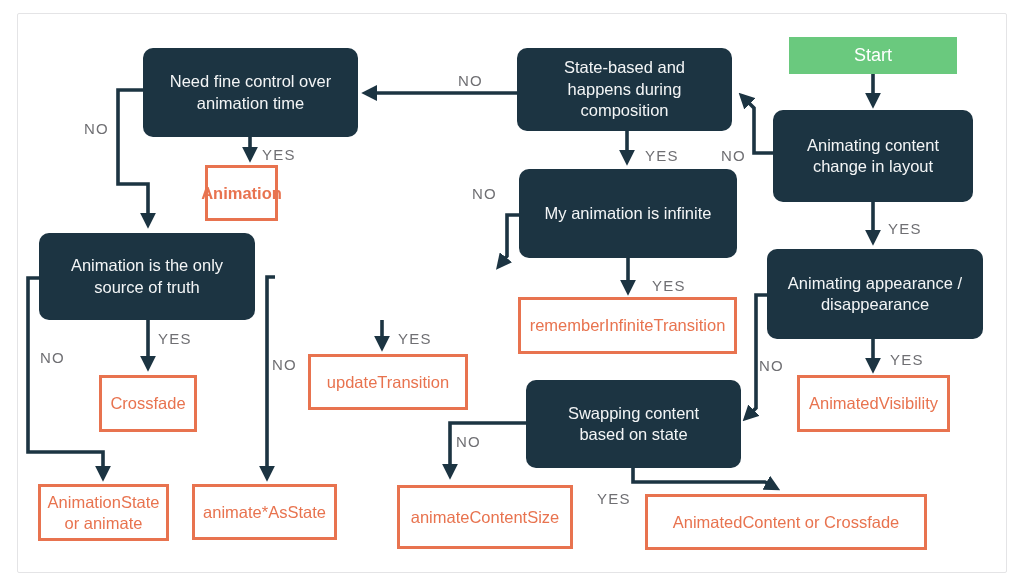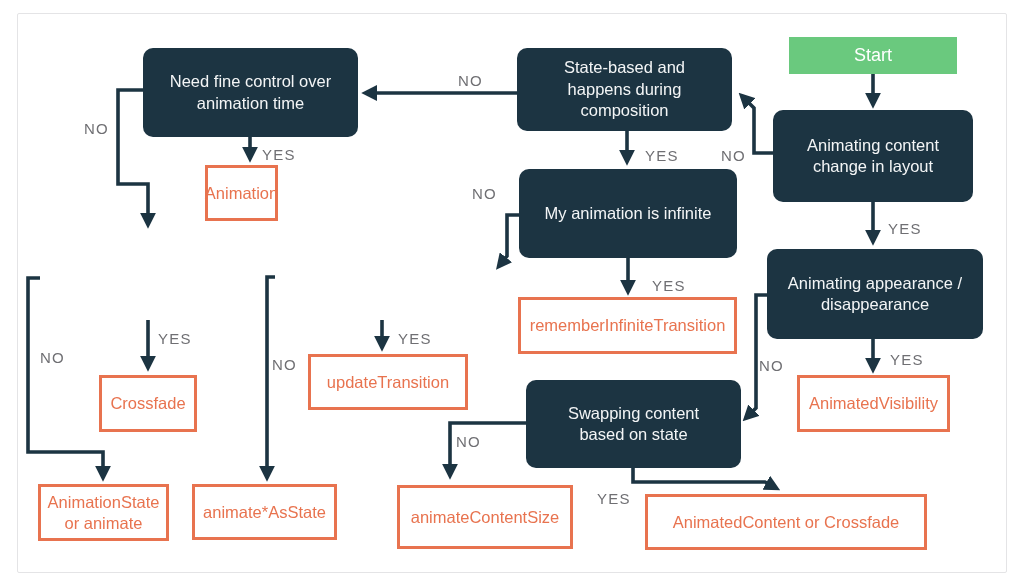--- a/index.html
+++ b/index.html
@@ -78,30 +78,34 @@
 happens during
 composition</span>
   </div>
   <div class="node dark" style="left:773px;top:110px;width:200px;height:92px;">
     <span>Animating content
 change in layout</span>
   </div>
   <div class="node dark" style="left:519px;top:169px;width:218px;height:89px;">
     <span>My animation is infinite</span>
   </div>
+  <div class="node dark" style="left:39px;top:233px;width:216px;height:87px;">
+    <span>Animation is the only
+source of truth</span>
+  </div>
   <div class="node dark" style="left:767px;top:249px;width:216px;height:90px;">
     <span>Animating appearance /
 disappearance</span>
   </div>
   <div class="node dark" style="left:526px;top:380px;width:215px;height:88px;">
     <span>Swapping content
 based on state</span>
   </div>
 
-  <div class="node orange" style="left:205px;top:165px;width:73px;height:56px;">
+  <div class="node orange" style="left:205px;top:165px;width:73px;height:56px;font-weight:bold;">
     <span>Animation</span>
   </div>
   <div class="node orange" style="left:99px;top:375px;width:98px;height:57px;">
     <span>Crossfade</span>
   </div>
   <div class="node orange" style="left:308px;top:354px;width:160px;height:56px;">
     <span>updateTransition</span>
   </div>
   <div class="node orange" style="left:518px;top:297px;width:219px;height:57px;text-align:center;">
     <span>rememberInfiniteTransition</span>

